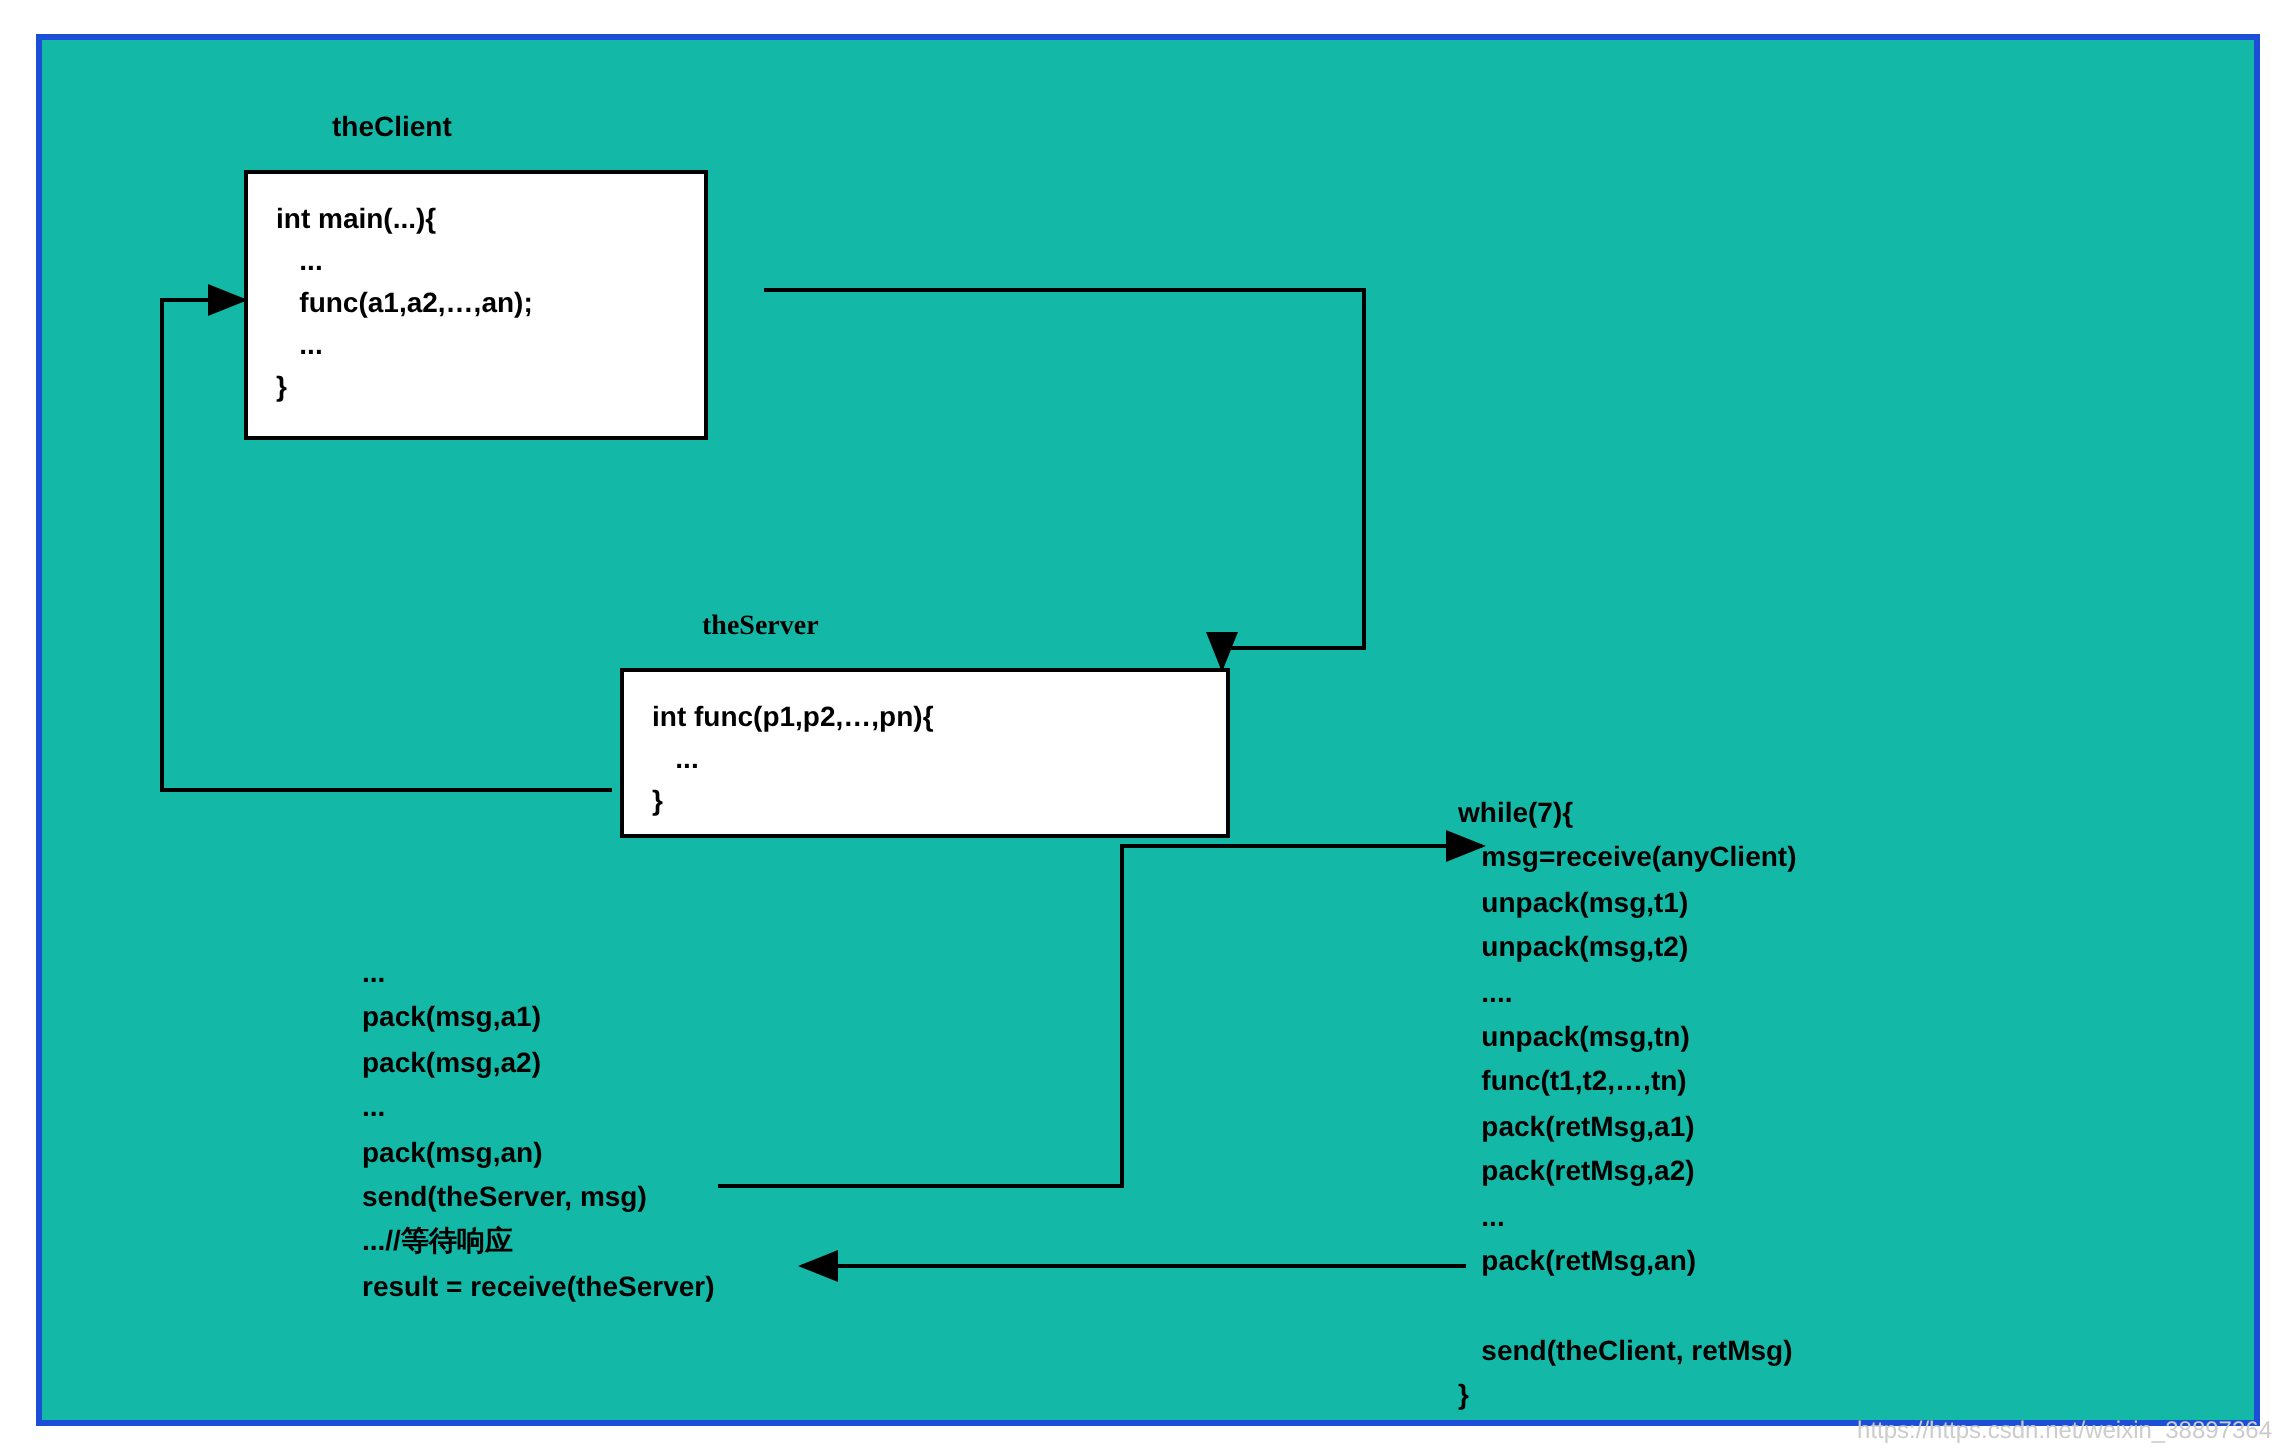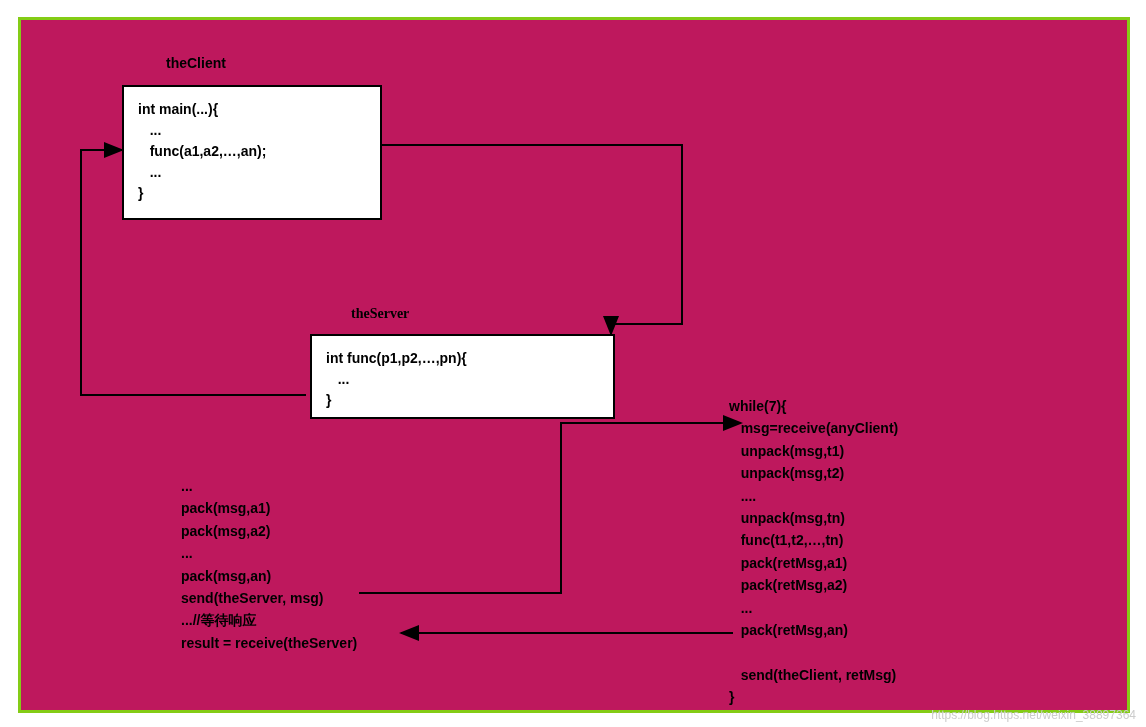--- a/index.html
+++ b/index.html
@@ -13,22 +13,22 @@
       background: #fff;
       font-family: Arial, sans-serif;
       position: relative;
     }
     .outer-frame {
       position: absolute;
       left: 18px;
       top: 17px;
       width: 1112px;
       height: 696px;
-      background: #be185d;
-      border: 3px solid #84cc16;
+      background: #14b8a6;
+      border: 3px solid #1d4ed8;
       padding-left: 20px;
     }
     .title-label {
       position: absolute;
       font-weight: bold;
       font-size: 14px;
       color: #000;
     }
     .code-box {
       position: absolute;
@@ -68,21 +68,21 @@
       pointer-events: none;
     }
   </style>
 </head>
 <body>
 
 <div class="outer-frame">
 
   <div class="title-label" style="left: 145px; top: 35px;">theClient</div>
 
-  <div class="code-box" style="left: 101px; top: 65px; width: 260px; height: 135px;">
+  <div class="code-box" style="left: 101px; top: 65px; width: 232px; height: 135px;">
     <div class="code-text">int main(...){
    ...
    func(a1,a2,…,an);
    ...
 }</div>
   </div>
 
   <div class="title-label" style="left: 330px; top: 286px; font-family: Liberation Serif, serif;">theServer</div>
 
   <div class="code-box" style="left: 289px; top: 314px; width: 305px; height: 85px;">
@@ -126,13 +126,13 @@
 
     <path d="M 285 375 L 60 375 L 60 130 L 101 130" stroke="#000" stroke-width="2" fill="none" marker-end="url(#arrowhead)"></path>
 
     <path d="M 338 573 L 540 573 L 540 403 L 720 403" stroke="#000" stroke-width="2" fill="none" marker-end="url(#arrowhead)"></path>
 
     <path d="M 712 613 L 380 613" stroke="#000" stroke-width="2" fill="none" marker-end="url(#arrowhead)"></path>
   </svg>
 
 </div>
 
-<div class="watermark">https://blog.https.net/weixin_38897364</div>
+<div class="watermark">https://https.csdn.net/weixin_38897364</div>
 
 </body></html>

